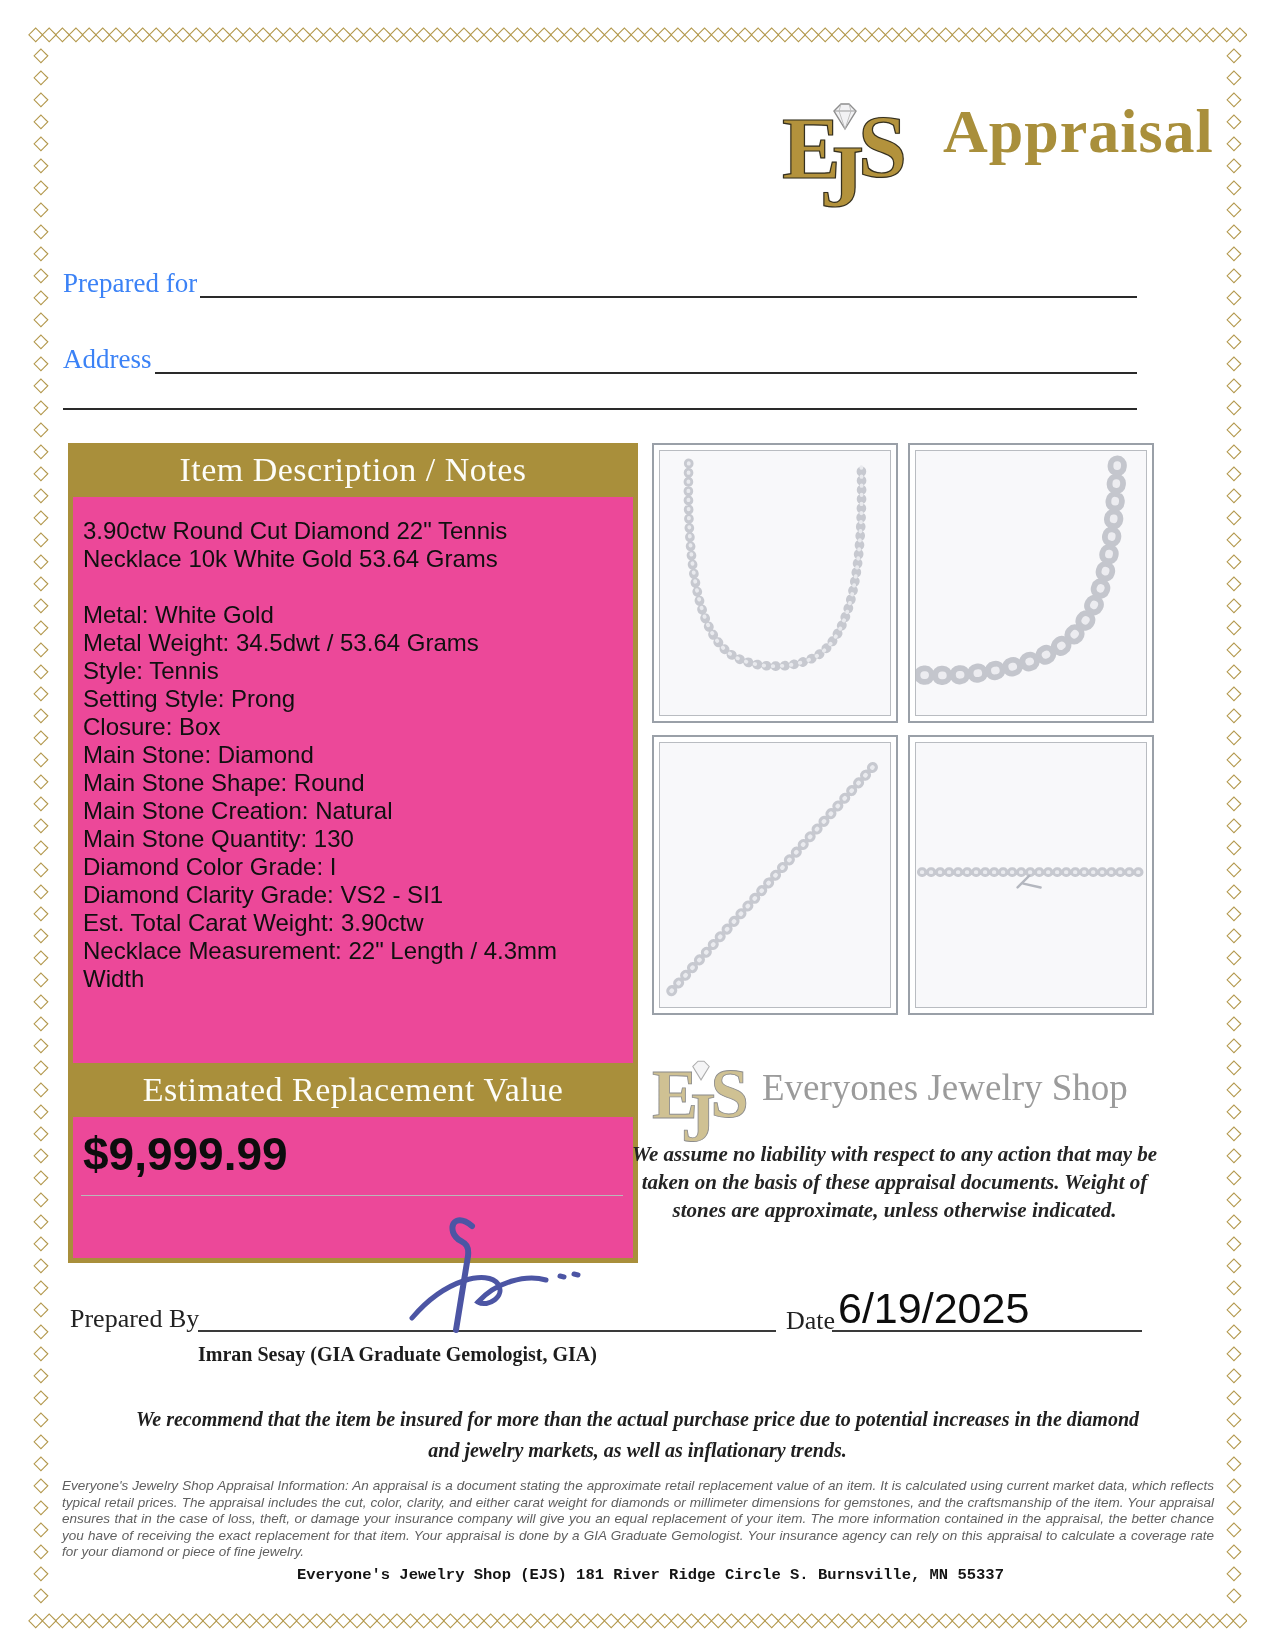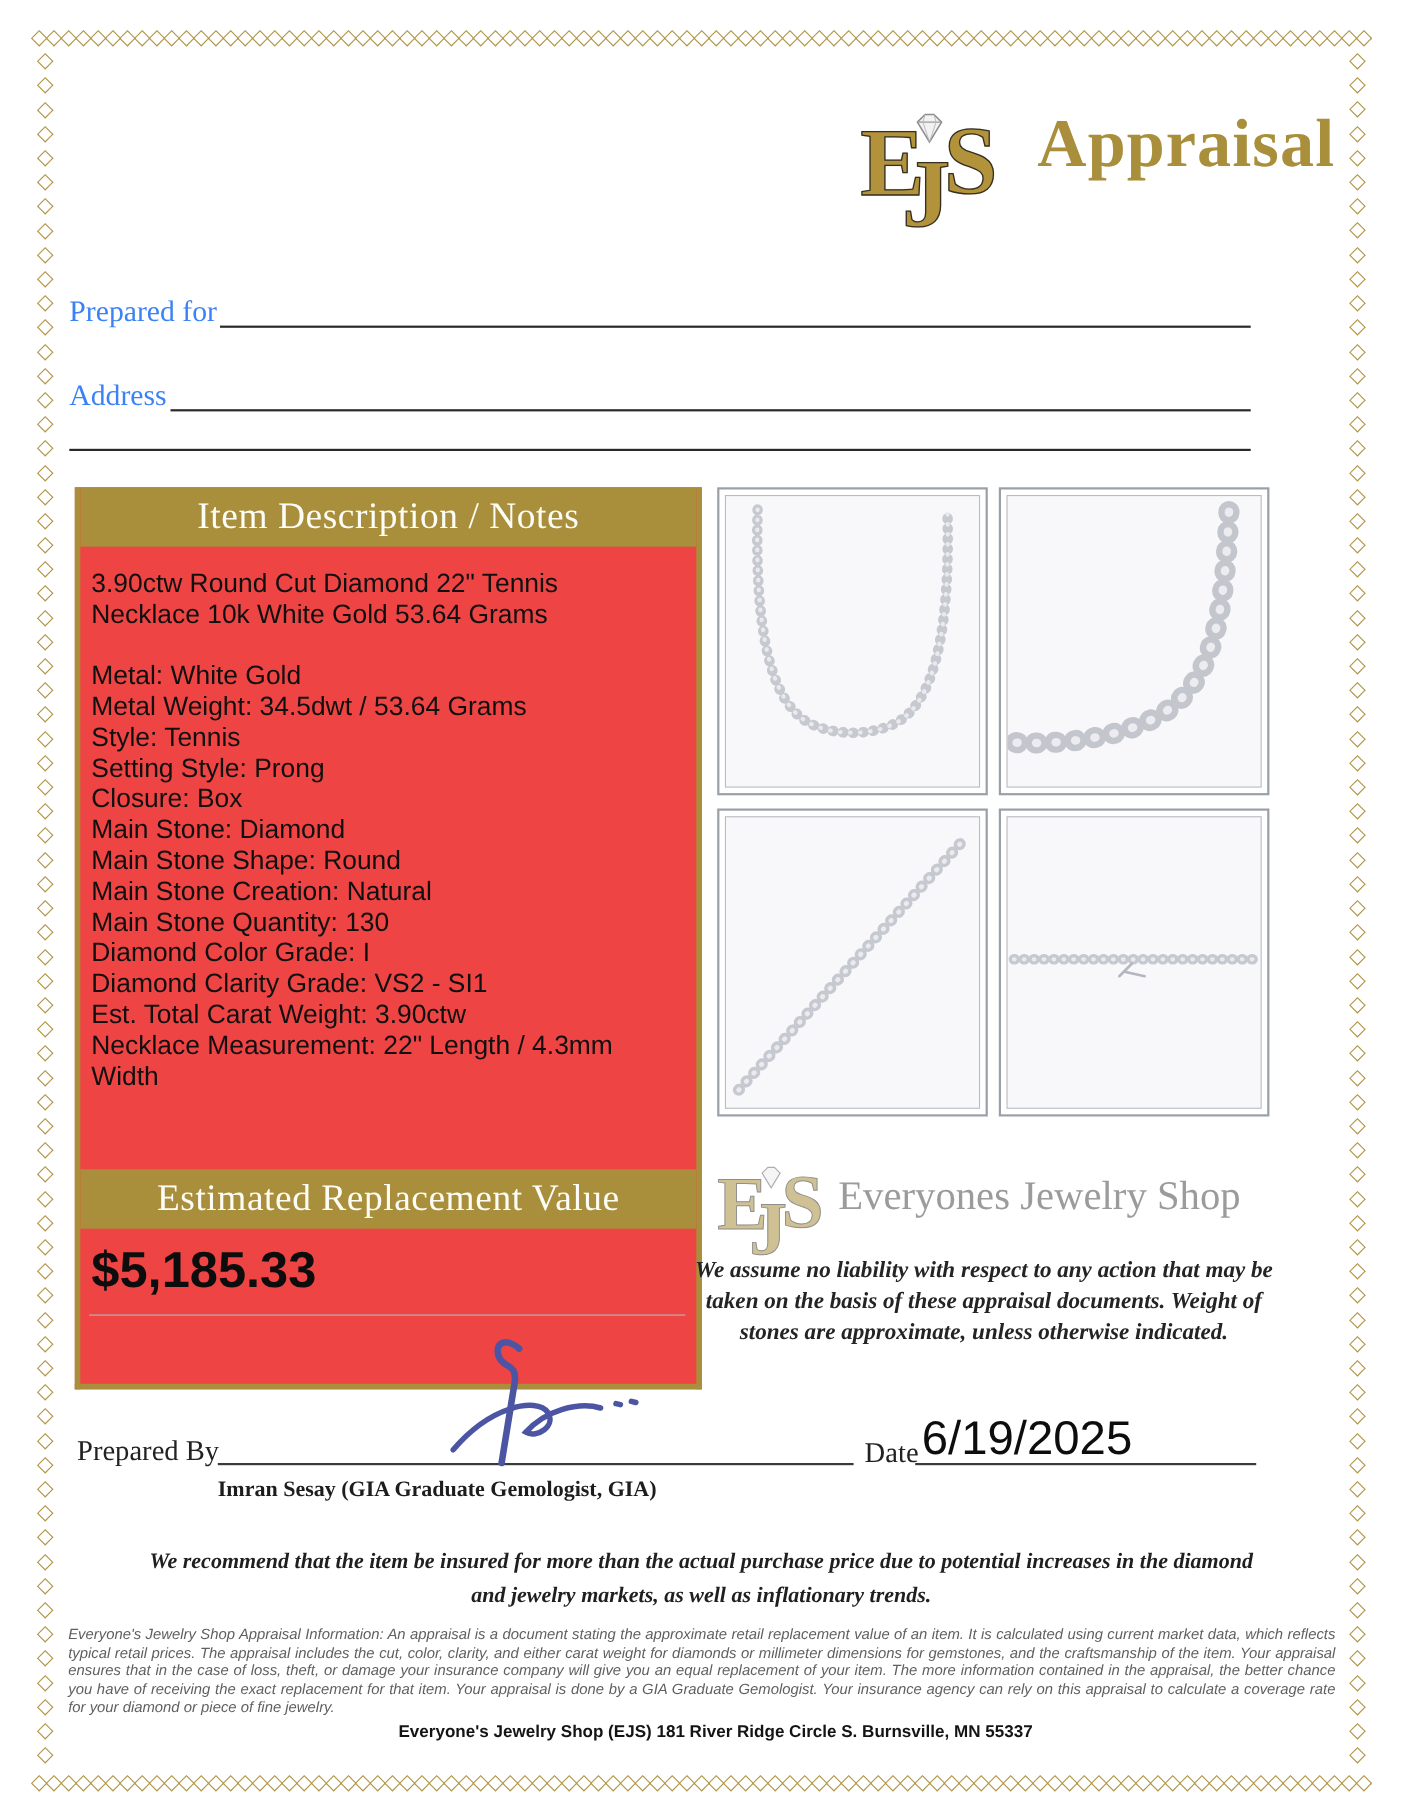--- a/index.html
+++ b/index.html
@@ -38,21 +38,21 @@
     font-size:62px; color:#a98f3b; letter-spacing:1px;
   }
 
   
   .field-label { position:absolute; font-size:27px; color:#3b82f6; }
   .fill-line { position:absolute; border-bottom:2px solid #2a2a2a; }
 
   
   .left-box {
     position:absolute; left:68px; top:443px; width:570px; height:820px;
-    border:5px solid #a98f3b; border-top:none; background:#ef4444;
+    border:5px solid #a98f3b; border-top:none; background:#ec4899;
   }
   .gold-bar {
     background:#a98f3b; color:#fdfdf8; text-align:center;
     font-family:"Liberation Serif", serif; font-size:34px;
     height:54px; line-height:54px; letter-spacing:0.5px;
   }
   .item-body { padding:20px 12px 0 10px; }
   .item-text {
     font-family:"Liberation Sans", sans-serif; font-size:24px;
     line-height:28px; color:#101010; max-width:512px;
@@ -112,21 +112,21 @@
     font-family:"Liberation Serif", serif; font-style:italic; font-weight:bold;
     font-size:20px; line-height:31px; text-align:center; color:#1f1f1f;
   }
   .fine-print {
     position:absolute; left:62px; top:1478px; width:1152px;
     font-family:"Liberation Sans", sans-serif; font-style:italic;
     font-size:13.5px; line-height:16.5px; color:#5f5f5f; text-align:justify;
   }
   .footer-address {
     position:absolute; left:0; top:1566px; width:1275px; text-align:center;
-    font-family:Liberation Sans, sans-serif; font-weight:bold; font-size:15.5px; color:#141414;padding-left:26px;
+    font-family:Liberation Mono, monospace; font-weight:bold; font-size:15.5px; color:#141414;padding-left:26px;
   }
 </style>
 </head>
 <body>
 
 <div class="page">
 
   <div class="chain top">◇◇◇◇◇◇◇◇◇◇◇◇◇◇◇◇◇◇◇◇◇◇◇◇◇◇◇◇◇◇◇◇◇◇◇◇◇◇◇◇◇◇◇◇◇◇◇◇◇◇◇◇◇◇◇◇◇◇◇◇◇◇◇◇◇◇◇◇◇◇◇◇◇◇◇◇◇◇◇◇◇◇◇◇◇◇◇◇◇◇◇◇◇◇◇◇◇◇◇◇◇◇◇◇◇◇◇◇◇◇◇◇◇◇◇◇◇◇◇◇◇◇◇◇◇◇◇◇◇◇◇◇◇◇◇◇◇◇◇◇◇◇◇◇◇◇◇◇◇◇◇◇◇◇◇◇◇◇◇◇</div>
   <div class="chain bottom">◇◇◇◇◇◇◇◇◇◇◇◇◇◇◇◇◇◇◇◇◇◇◇◇◇◇◇◇◇◇◇◇◇◇◇◇◇◇◇◇◇◇◇◇◇◇◇◇◇◇◇◇◇◇◇◇◇◇◇◇◇◇◇◇◇◇◇◇◇◇◇◇◇◇◇◇◇◇◇◇◇◇◇◇◇◇◇◇◇◇◇◇◇◇◇◇◇◇◇◇◇◇◇◇◇◇◇◇◇◇◇◇◇◇◇◇◇◇◇◇◇◇◇◇◇◇◇◇◇◇◇◇◇◇◇◇◇◇◇◇◇◇◇◇◇◇◇◇◇◇◇◇◇◇◇◇◇◇◇◇</div>
   <div class="chain left">◇◇◇◇◇◇◇◇◇◇◇◇◇◇◇◇◇◇◇◇◇◇◇◇◇◇◇◇◇◇◇◇◇◇◇◇◇◇◇◇◇◇◇◇◇◇◇◇◇◇◇◇◇◇◇◇◇◇◇◇◇◇◇◇◇◇◇◇◇◇◇◇◇◇◇◇◇◇◇◇◇◇◇◇◇◇◇◇◇◇◇◇◇◇◇◇◇◇◇◇◇◇◇◇◇◇◇◇◇◇◇◇◇◇◇◇◇◇◇◇◇◇◇◇◇◇◇◇◇◇◇◇◇◇◇◇◇◇◇◇◇◇◇◇◇◇◇◇◇◇◇◇◇◇◇◇◇◇◇◇</div>
@@ -165,21 +165,21 @@
           <div>Main Stone Shape: Round</div>
           <div>Main Stone Creation: Natural</div>
           <div>Main Stone Quantity: 130</div>
           <div>Diamond Color Grade: I</div>
           <div>Diamond Clarity Grade: VS2 - SI1</div>
           <div>Est. Total Carat Weight: 3.90ctw</div>
           <div>Necklace Measurement: 22" Length / 4.3mm Width</div>
         </div>
     </div>
     <div class="gold-bar value-bar">Estimated Replacement Value</div>
-    <div class="price">$5,185.33</div>
+    <div class="price">$9,999.99</div>
     <div class="price-line"></div>
   </section>
 
   <section class="photos">
     <div class="photo-frame">
       <div class="photo-inner">
         <svg viewBox="0 0 240 262">
           <path d="M 30 6 C 27 120 42 188 78 208 C 102 221 138 221 162 208 C 198 188 213 120 210 6" fill="none" stroke="#c7c9d0" stroke-width="10" stroke-linecap="round" stroke-dasharray="0.6 9"></path>
           <path d="M 30 6 C 27 120 42 188 78 208 C 102 221 138 221 162 208 C 198 188 213 120 210 6" fill="none" stroke="#e9eaee" stroke-width="4" stroke-linecap="round" stroke-dasharray="0.5 9"></path>
         </svg>

